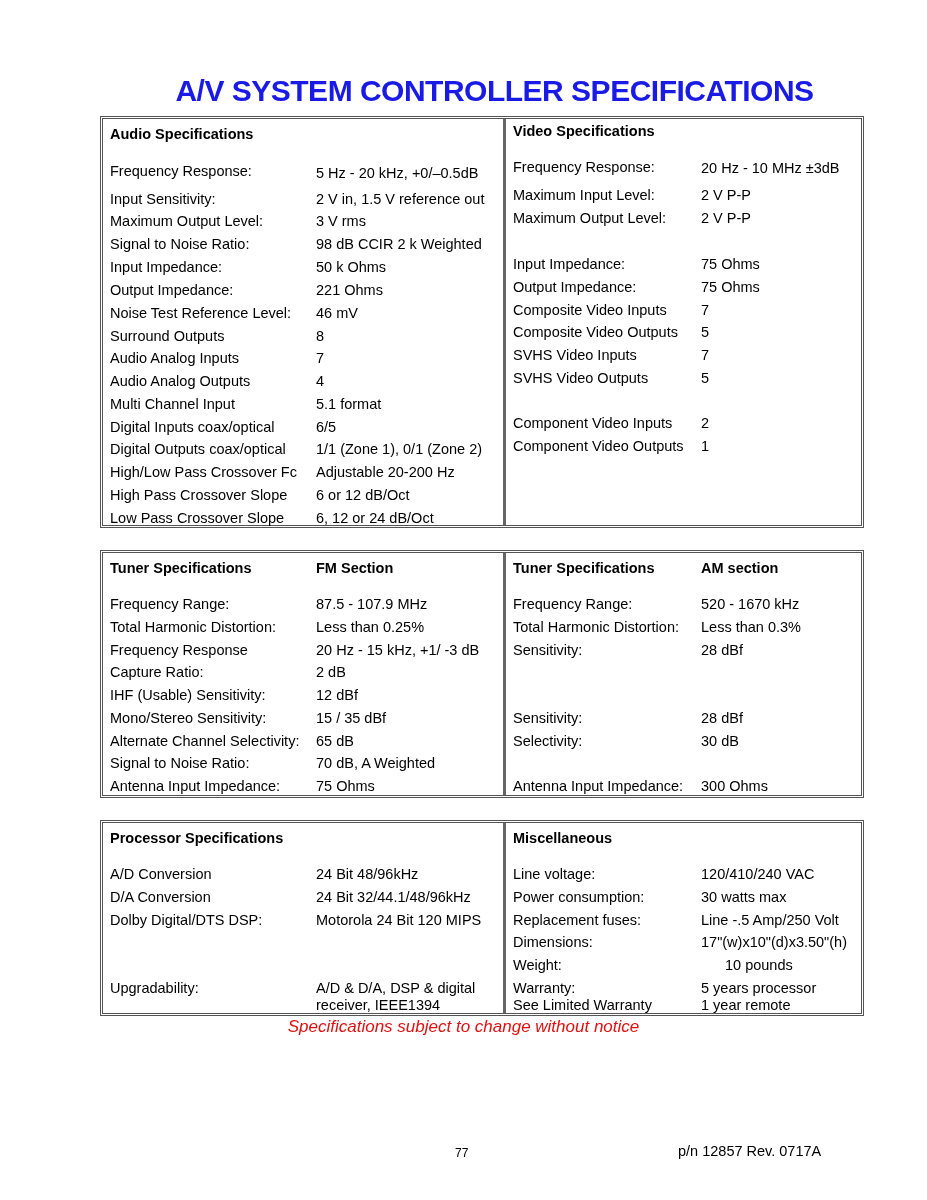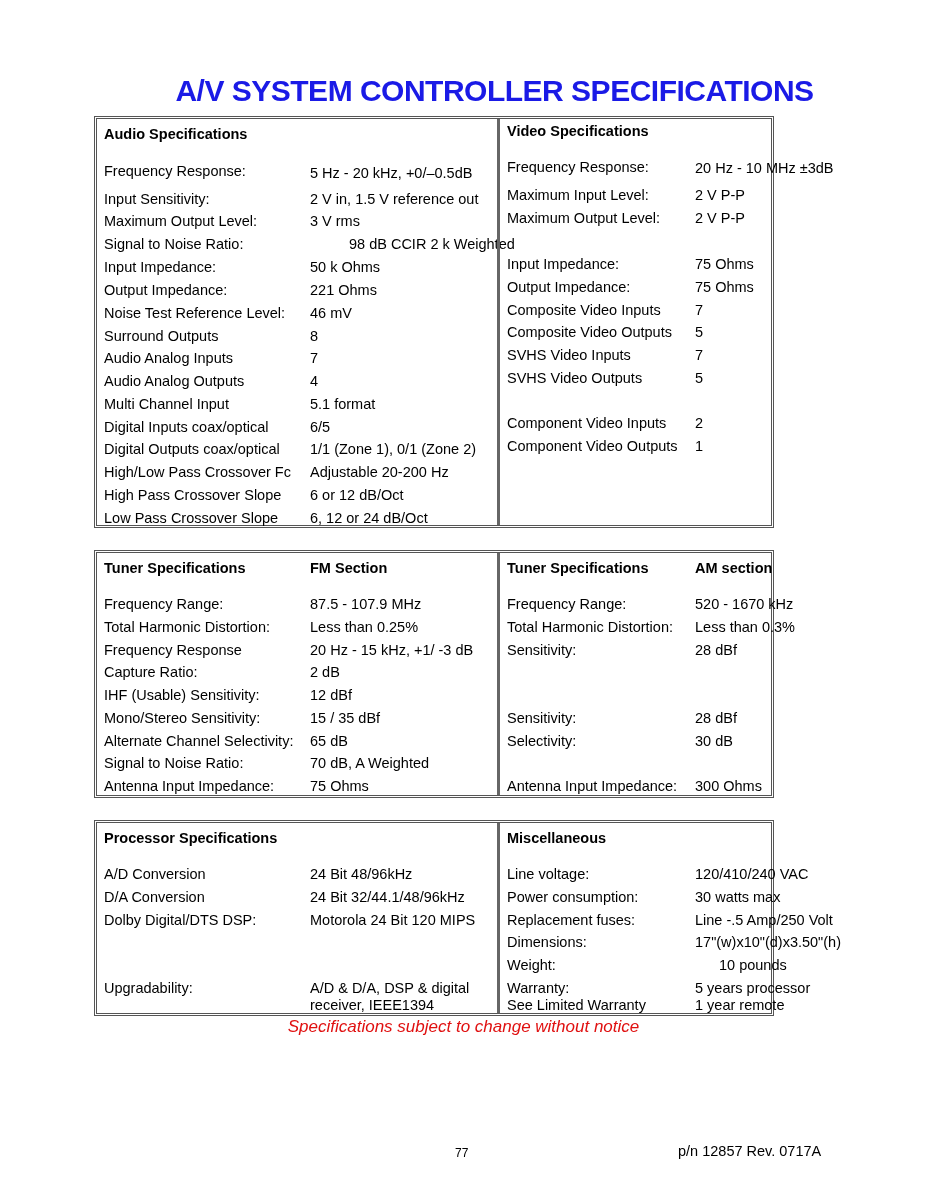--- a/index.html
+++ b/index.html
@@ -1,18 +1,18 @@
 <!DOCTYPE html>
 <html><head>
 <meta charset="utf-8">
 <style>
   html, body { margin: 0; padding: 0; background: #ffffff; }
   body { width: 927px; height: 1200px; position: relative; font-family: "Liberation Sans", sans-serif; color: #000; overflow: hidden; }
   .title { position: absolute; left: 0; width: 927px; top: 74px; text-align: center; font-size: 30px; font-weight: bold; color: #1a1ae6; letter-spacing: -0.5px; padding-left: 31px; }
-  .tbl { position: absolute; left: 94px; width: 680px; border: 3px double #555; box-sizing: border-box; }
+  .tbl { position: absolute; left: 100px; width: 764px; border: 3px double #555; box-sizing: border-box; }
   .tbl .col { position: absolute; top: 0; bottom: 0; }
   .tbl .col.left { left: 0; width: 400px; }
   .tbl .col.right { left: 400px; right: 0; border-left: 3px solid #666; }
   .row { position: absolute; font-size: 14.5px; white-space: nowrap; line-height: 17px; }
   .lbl { position: absolute; left: 7px; }
   .val { position: absolute; }
   .head { font-weight: bold; }
   .note { position: absolute; left: 0; width: 927px; top: 1017px; text-align: center; font-size: 17px; font-style: italic; color: #e01010; }
   .pagenum { position: absolute; left: 455px; top: 1146px; font-size: 12px; text-align: right; }
   .partno { position: absolute; left: 678px; top: 1143px; font-size: 14.5px; }
@@ -34,21 +34,21 @@
     <div class="row" style="top:72px;">
         <span class="lbl">Input Sensitivity:</span>
         <span class="val" style="left:213px;">2 V in, 1.5 V  reference out</span>
       </div>
     <div class="row" style="top:94px;">
         <span class="lbl">Maximum Output Level:</span>
         <span class="val" style="left:213px;">3 V rms</span>
       </div>
     <div class="row" style="top:117px;">
         <span class="lbl">Signal to Noise Ratio:</span>
-        <span class="val" style="left:213px;margin-left:39px;">98 dB CCIR 2 k Weighted</span>
+        <span class="val" style="left:213px;">98 dB CCIR 2 k Weighted</span>
       </div>
     <div class="row" style="top:140px;">
         <span class="lbl">Input Impedance:</span>
         <span class="val" style="left:213px;">50 k Ohms</span>
       </div>
     <div class="row" style="top:163px;">
         <span class="lbl">Output Impedance:</span>
         <span class="val" style="left:213px;text-align:right;">221 Ohms</span>
       </div>
     <div class="row" style="top:186px;">

